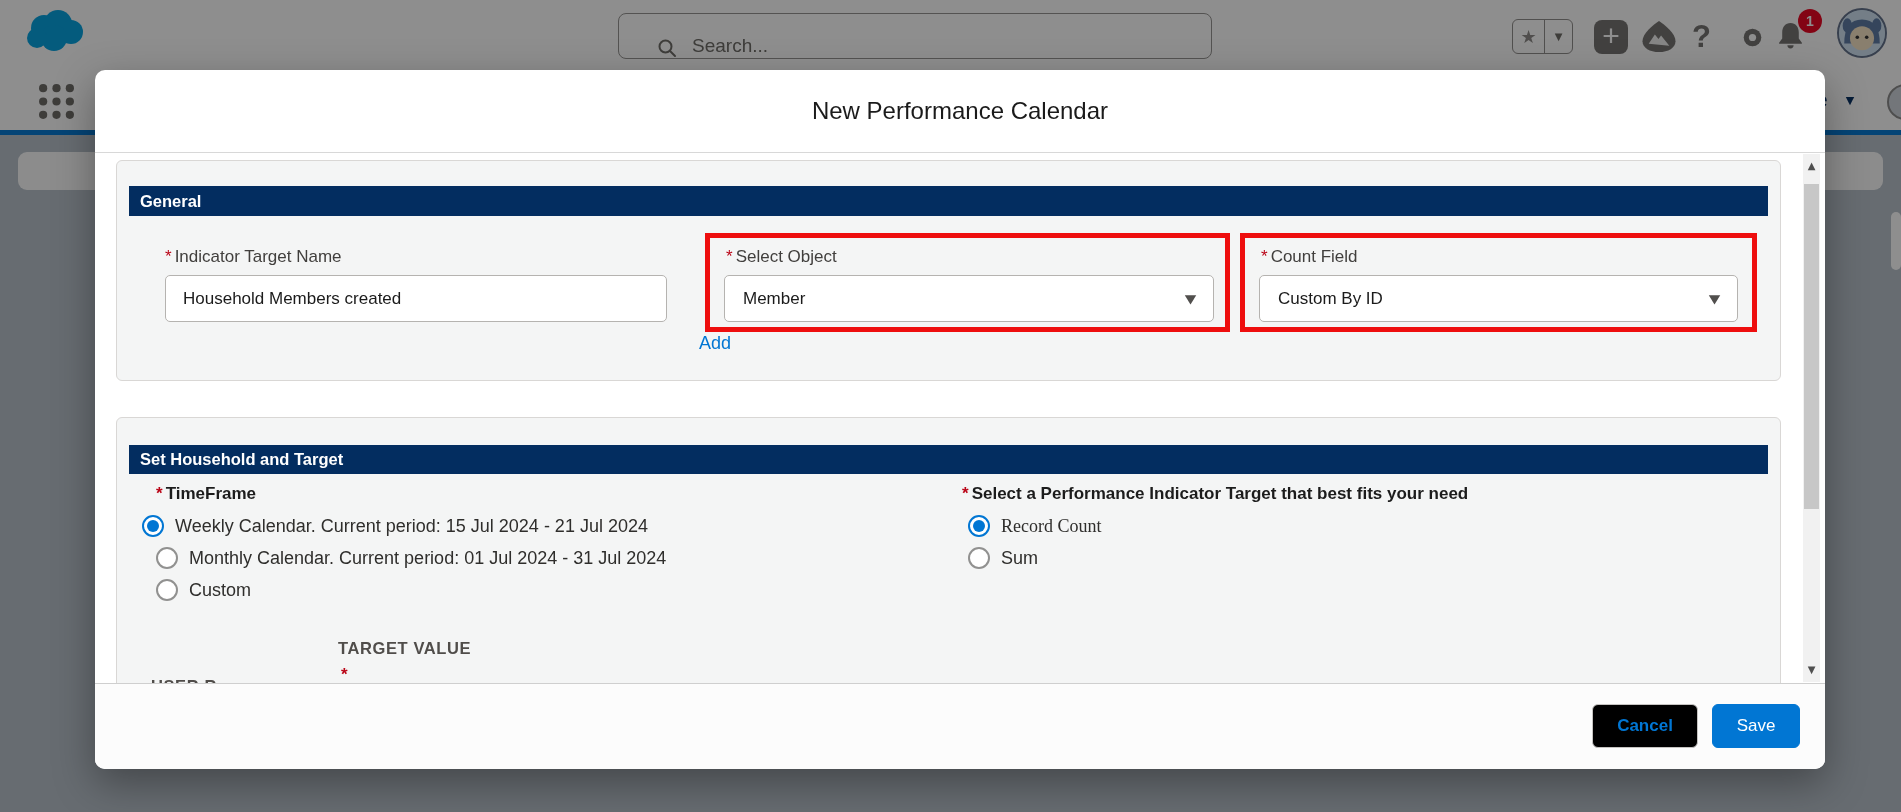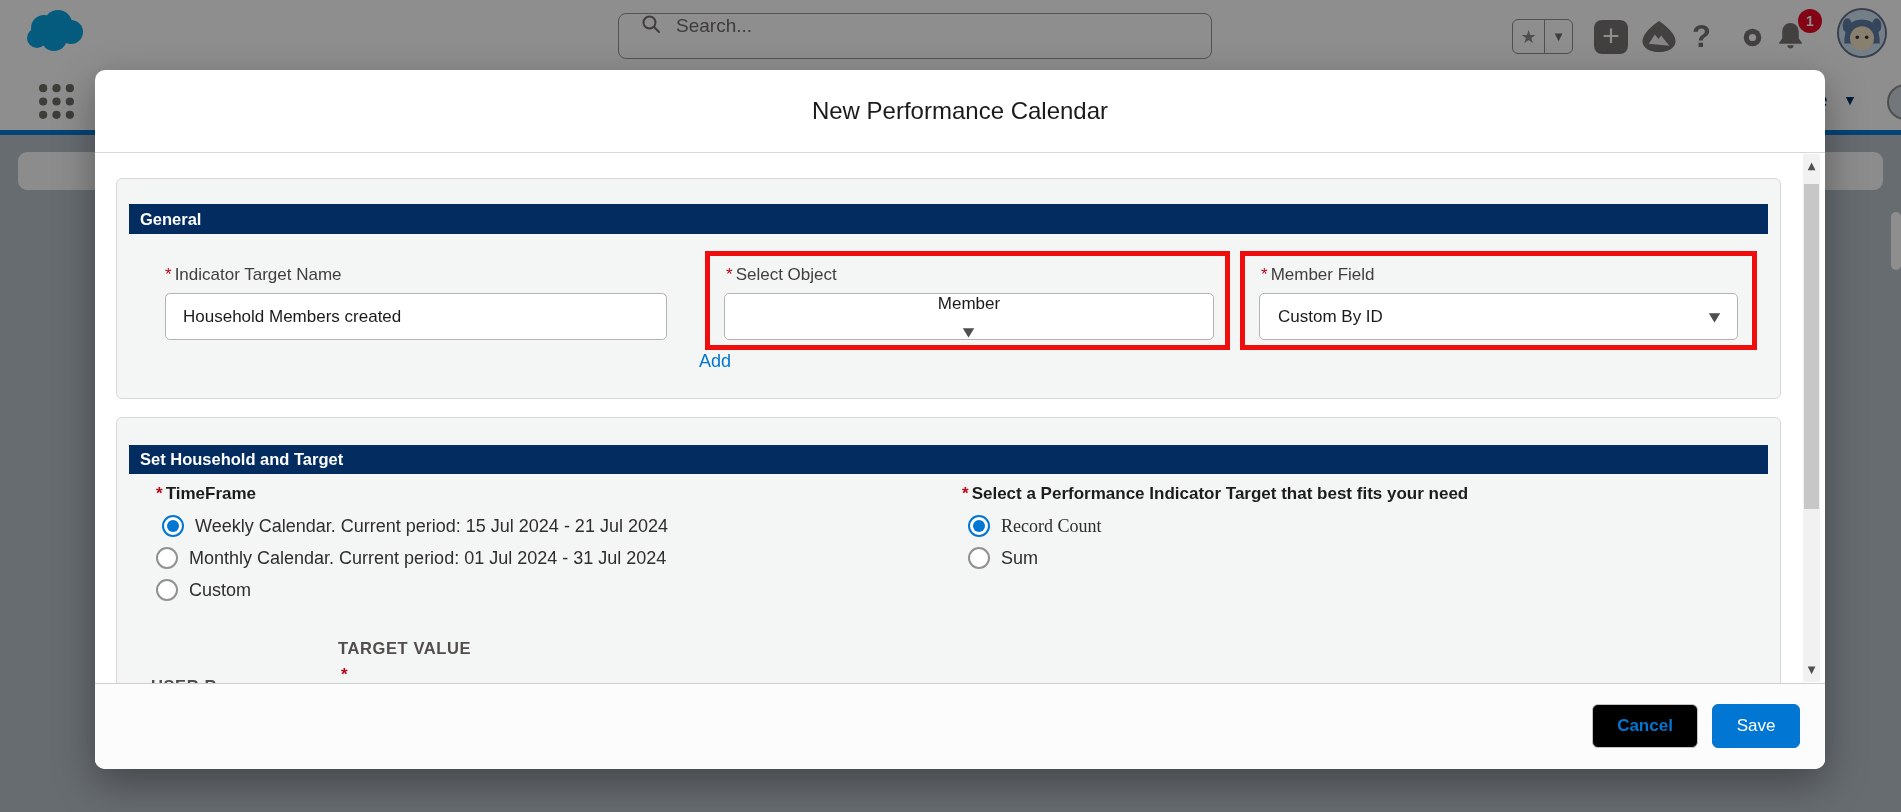--- a/index.html
+++ b/index.html
@@ -4,22 +4,22 @@
 <style>
   html,body{margin:0;padding:0;background:#555;}
   .stage{position:relative;width:1901px;height:812px;overflow:hidden;
          background:#b7c0ca;font-family:"Liberation Sans",sans-serif;}
 
   
   .page{position:absolute;inset:0;z-index:1;}
   .topnav{position:absolute;left:0;top:0;width:1901px;height:73px;background:#ffffff;}
   .sf-logo{position:absolute;left:24px;top:6px;}
   .global-search{position:absolute;left:618px;top:13px;width:594px;height:46px;
-    border:1px solid #949290;border-radius:8px;background:#fff;display:flex;align-items:flex-start;
-    padding-left:22px;box-sizing:border-box;gap:13px;}
+    border:1px solid #949290;border-radius:8px;background:#fff;display:flex;align-items:flex-end;
+    padding-left:38px;box-sizing:border-box;gap:13px;}
   .global-search input{border:none;outline:none;background:transparent;font-size:19px;
     color:#3e3d3b;width:500px;font-family:"Liberation Sans",sans-serif;}
   .global-search input::placeholder{color:#6b6965;opacity:1;}
   .fav{position:absolute;left:1512px;top:19px;width:61px;height:35px;border:1px solid #8f8d8b;
     border-radius:6px;display:flex;box-sizing:border-box;background:#fff;}
   .fav-star{width:31px;border-right:1px solid #8f8d8b;display:flex;align-items:center;
     justify-content:center;color:#8d8a88;font-size:18px;font-family:"DejaVu Sans","Liberation Sans",sans-serif;}
   .fav-caret{flex:1;display:flex;align-items:center;justify-content:center;color:#6b6965;font-size:10px;
     font-family:"DejaVu Sans","Liberation Sans",sans-serif;}
   .plusbtn{position:absolute;left:1594px;top:20px;width:34px;height:34px;background:#747270;
@@ -54,21 +54,21 @@
   .modal{position:absolute;left:95px;top:70px;width:1730px;height:699px;background:#fff;
     border-radius:10px;box-shadow:0 14px 40px rgba(0,0,0,.35);z-index:3;}
   .modal-header{position:absolute;left:0;top:0;width:100%;height:83px;box-sizing:border-box;
     border-bottom:1px solid #d8d8d8;display:flex;align-items:center;justify-content:center;
     border-radius:10px 10px 0 0;}
   .modal-title{font-size:24px;color:#1b1b1b;}
   .modal-body{position:absolute;left:0;top:83px;width:1730px;height:530px;background:#fff;overflow:hidden;}
 
   .card{position:absolute;left:21px;width:1665px;background:#f4f5f5;border:1px solid #d9d7d5;
     border-radius:6px;box-sizing:border-box;}
-  .card1{top:25px;height:221px;}
+  .card1{top:7px;height:221px;}
   .card2{top:264px;height:420px;}
   .sec-head{position:absolute;left:12px;right:12px;height:30px;background:#032D60;display:flex;
     align-items:center;padding-left:11px;box-sizing:border-box;}
   .card1 .sec-head{top:25px;}
   .card2 .sec-head{top:27px;height:29px;}
   .sec-head span{color:#fff;font-weight:700;font-size:16.5px;}
 
   .flabel{position:absolute;top:86px;font-size:17px;color:#413f3d;white-space:nowrap;}
   .req{color:#ba0517;margin-right:3px;}
   .tinput{position:absolute;left:48px;top:114px;width:502px;height:47px;box-sizing:border-box;
@@ -247,49 +247,49 @@
         </div>
 
         <div class="flabel" style="left:48px;">
           <span class="req">*</span><span>Indicator Target Name</span>
         </div>
         <input class="tinput" value="Household Members created" style="">
 
         <div class="flabel" style="left:609px;">
           <span class="req">*</span><span>Select Object</span>
         </div>
-        <div class="combo" style="left:607px;width:490px;flex-direction:column;">
+        <div class="combo" style="left:607px;width:490px;">
           <span class="combo-val">Member</span>
           <span class="chev">▼</span>
         </div>
 
         <a class="add-link">Add</a>
 
         <div class="flabel" style="left:1144px;">
-          <span class="req">*</span><span>Member Field</span>
+          <span class="req">*</span><span>Count Field</span>
         </div>
         <div class="combo" style="left:1142px;width:479px;">
           <span class="combo-val">Custom By ID</span>
           <span class="chev">▼</span>
         </div>
 
         <div class="redbox" style="left:588px;width:525px;"></div>
         <div class="redbox" style="left:1123px;width:517px;"></div>
       </div>
 
       <div class="card card2">
         <div class="sec-head">
           <span>Set Household and Target</span>
         </div>
 
         <div class="blabel" style="left:39px;">
           <span class="req">*</span><span>TimeFrame</span>
         </div>
 
-        <div class="radio-row" style="left:45px;top:97px;">
+        <div class="radio-row" style="left:25px;top:97px;">
           <span class="radio sel"></span>
           <span class="rlabel">Weekly Calendar. Current period: 15 Jul 2024 - 21 Jul 2024</span>
         </div>
         <div class="radio-row" style="left:39px;top:129px;">
           <span class="radio"></span>
           <span class="rlabel">Monthly Calendar. Current period: 01 Jul 2024 - 31 Jul 2024</span>
         </div>
         <div class="radio-row" style="left:39px;top:161px;">
           <span class="radio"></span>
           <span class="rlabel">Custom</span>

